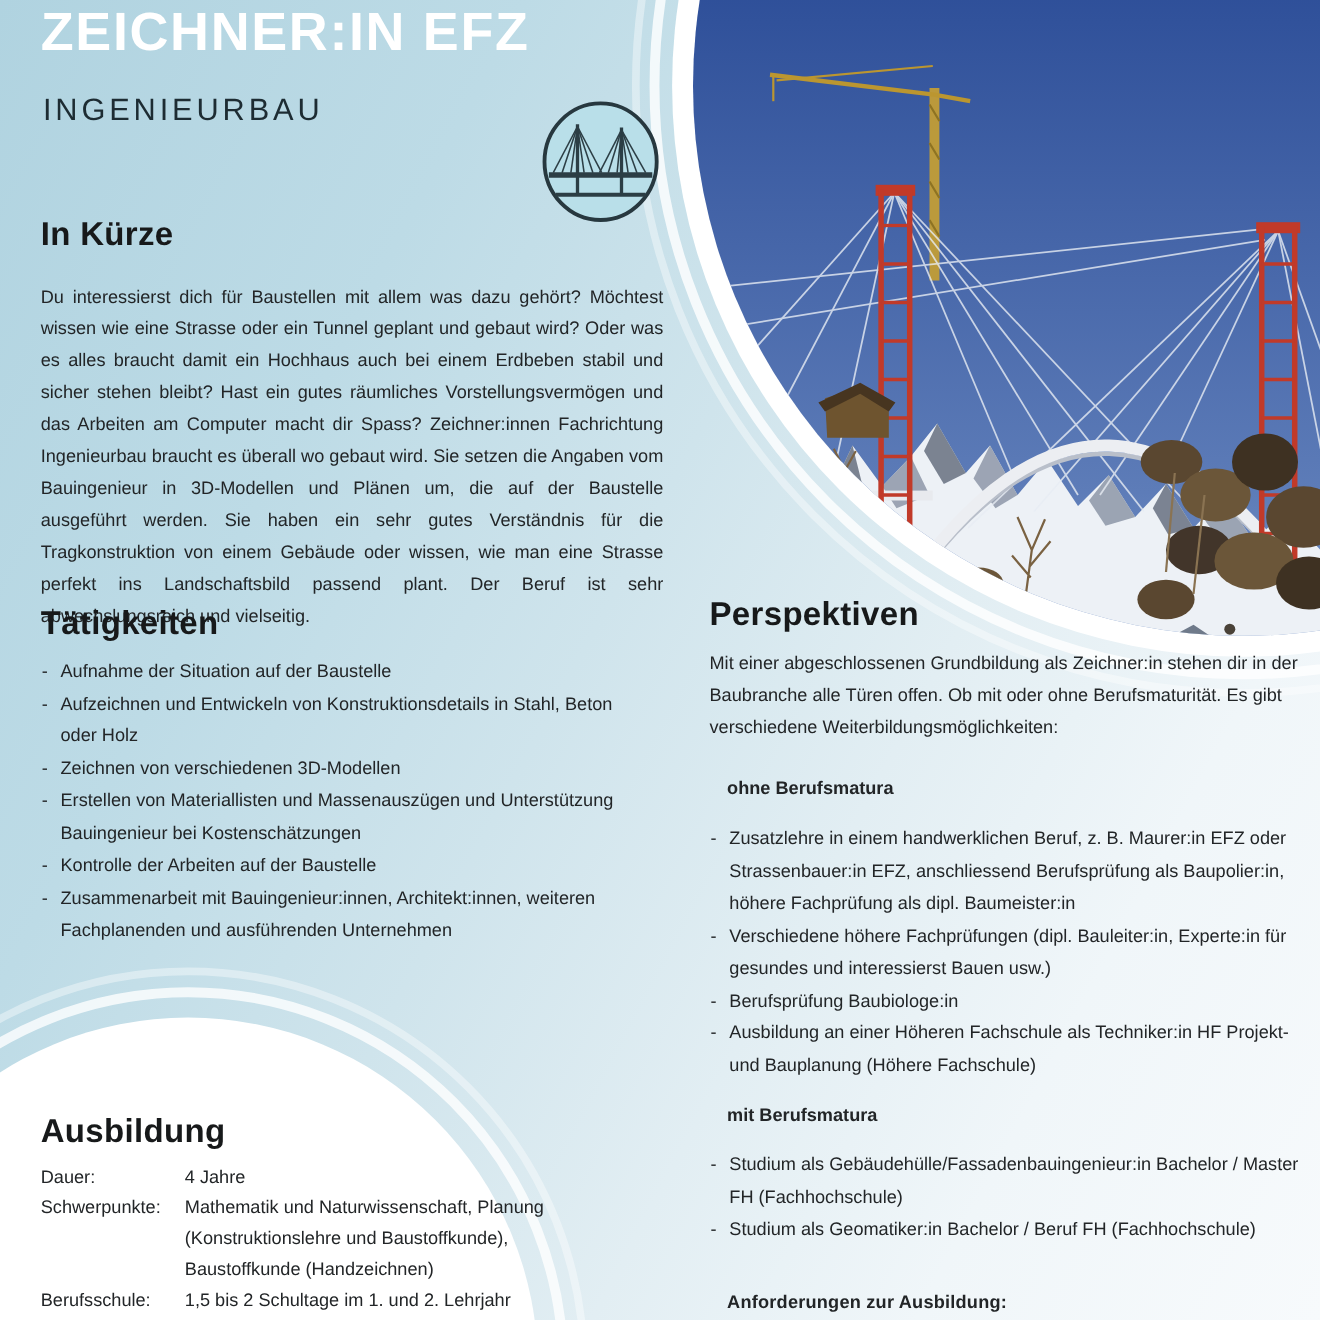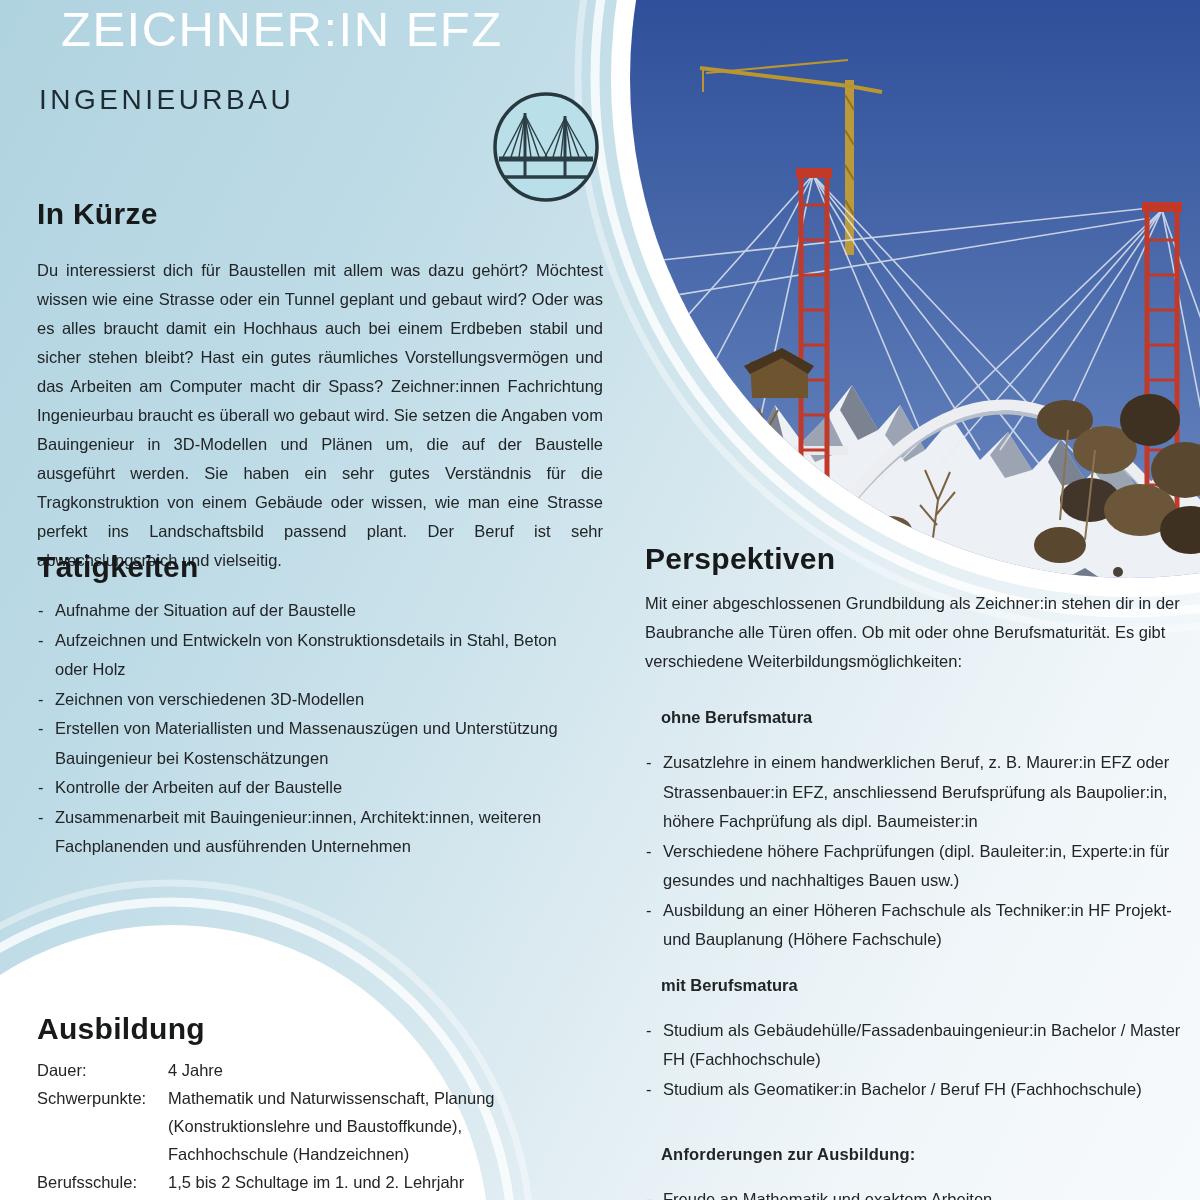--- a/index.html
+++ b/index.html
@@ -3,21 +3,21 @@
 <meta charset="utf-8">
 <style>
   html,body{margin:0;padding:0;background:#e8eef1;}
   #canvas{
     position:relative;width:1200px;height:1200px;overflow:hidden;
     font-family:"Liberation Sans",sans-serif;color:#222527;
     background:linear-gradient(118deg,#b0d3e0 0%,#bddbe6 26%,#cfe4ec 46%,#e2eef3 64%,#f0f6f9 80%,#f7fafc 100%);
   }
   #bg-art{position:absolute;left:0;top:0;width:1200px;height:1200px;}
   .abs{position:absolute;}
-  .page-title{left:37px;top:1px;font-size:49px;font-weight:400;letter-spacing:1.5px;color:#ffffff;margin-left:24px;}
+  .page-title{left:37px;top:1px;font-size:49px;font-weight:700;letter-spacing:1.5px;color:#ffffff;}
   .page-subtitle{left:39px;top:84px;font-size:28px;font-weight:400;letter-spacing:3.5px;color:#1d2c33;}
   .icon-wrap{left:491px;top:90px;width:110px;height:114px;}
   h2.section-h{margin:0;font-size:30px;font-weight:700;color:#17191a;letter-spacing:.3px;}
   .body-text{font-size:16.5px;line-height:29px;color:#222527;}
   #inkuerze-h{left:37px;top:197px;}
   #inkuerze-p{left:37px;top:239px;width:566px;text-align:justify;hyphens:auto;}
   #taetigkeiten-h{left:37px;top:550px;}
   #taetigkeiten-list{left:37px;top:596px;width:528px;}
   ul.dash{list-style:none;margin:0;padding:0;font-size:16.5px;line-height:29.5px;}
   ul.dash li{position:relative;padding-left:18px;}
@@ -250,21 +250,21 @@
         <div class="ab-value">
           <div>4 Jahre</div>
         </div>
       </div>
 
       <div class="ab-row">
         <div class="ab-label">Schwerpunkte:</div>
         <div class="ab-value">
           <div>Mathematik und Naturwissenschaft, Planung</div>
           <div>(Konstruktionslehre und Baustoffkunde),</div>
-          <div>Fachhochschule (Handzeichnen)</div>
+          <div>Baustoffkunde (Handzeichnen)</div>
         </div>
       </div>
 
       <div class="ab-row">
         <div class="ab-label">Berufsschule:</div>
         <div class="ab-value">
           <div>1,5 bis 2 Schultage im 1. und 2. Lehrjahr</div>
           <div>1 bis 1,5 Schultage im 3. und 4. Lehrjahr</div>
         </div>
       </div>
@@ -272,21 +272,22 @@
 
   <div class="abs" id="persp">
     <h2 class="section-h">Perspektiven</h2>
     <p class="body-text" id="persp-intro">Mit einer abgeschlossenen Grundbildung als Zeichner:in stehen dir in der Baubranche alle Türen offen. Ob mit oder ohne Berufsmaturität. Es gibt verschiedene Weiterbildungsmöglichkeiten:</p>
 
     <div id="ohne-block">
       <p class="sub-h">ohne Berufsmatura</p>
       <ul class="dash">
 
       <li>Zusatzlehre in einem handwerklichen Beruf, z. B. Maurer:in EFZ oder Strassenbauer:in EFZ, anschliessend Berufsprüfung als Baupolier:in, höhere Fachprüfung als dipl. Baumeister:in</li>
-          <li>Verschiedene höhere Fachprüfungen (dipl. Bauleiter:in, Experte:in für gesundes und nachhaltiges Bauen usw.)</li>
+          <li>Verschiedene höhere Fachprüfungen (dipl. Bauleiter:in, Experte:in für gesundes und interessierst Bauen usw.)</li>
+          <li>Berufsprüfung Baubiologe:in</li>
           <li>Ausbildung an einer Höheren Fachschule als Techniker:in HF Projekt- und Bauplanung (Höhere Fachschule)</li>
         </ul>
     </div>
 
     <div id="mit-block">
       <p class="sub-h">mit Berufsmatura</p>
       <ul class="dash">
 
           <li>Studium als Gebäudehülle/Fassadenbauingenieur:in Bachelor / Master FH (Fachhochschule)</li>
           <li>Studium als Geomatiker:in Bachelor / Beruf FH (Fachhochschule)</li>

